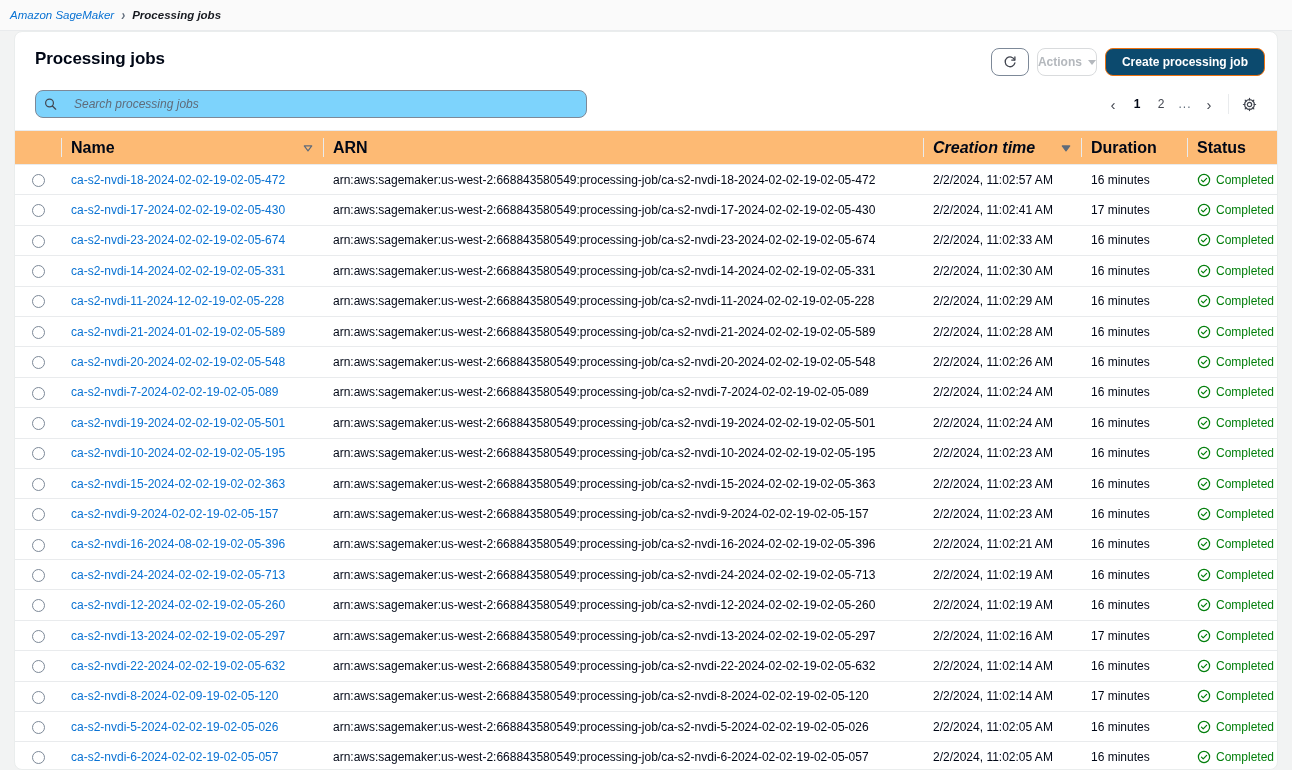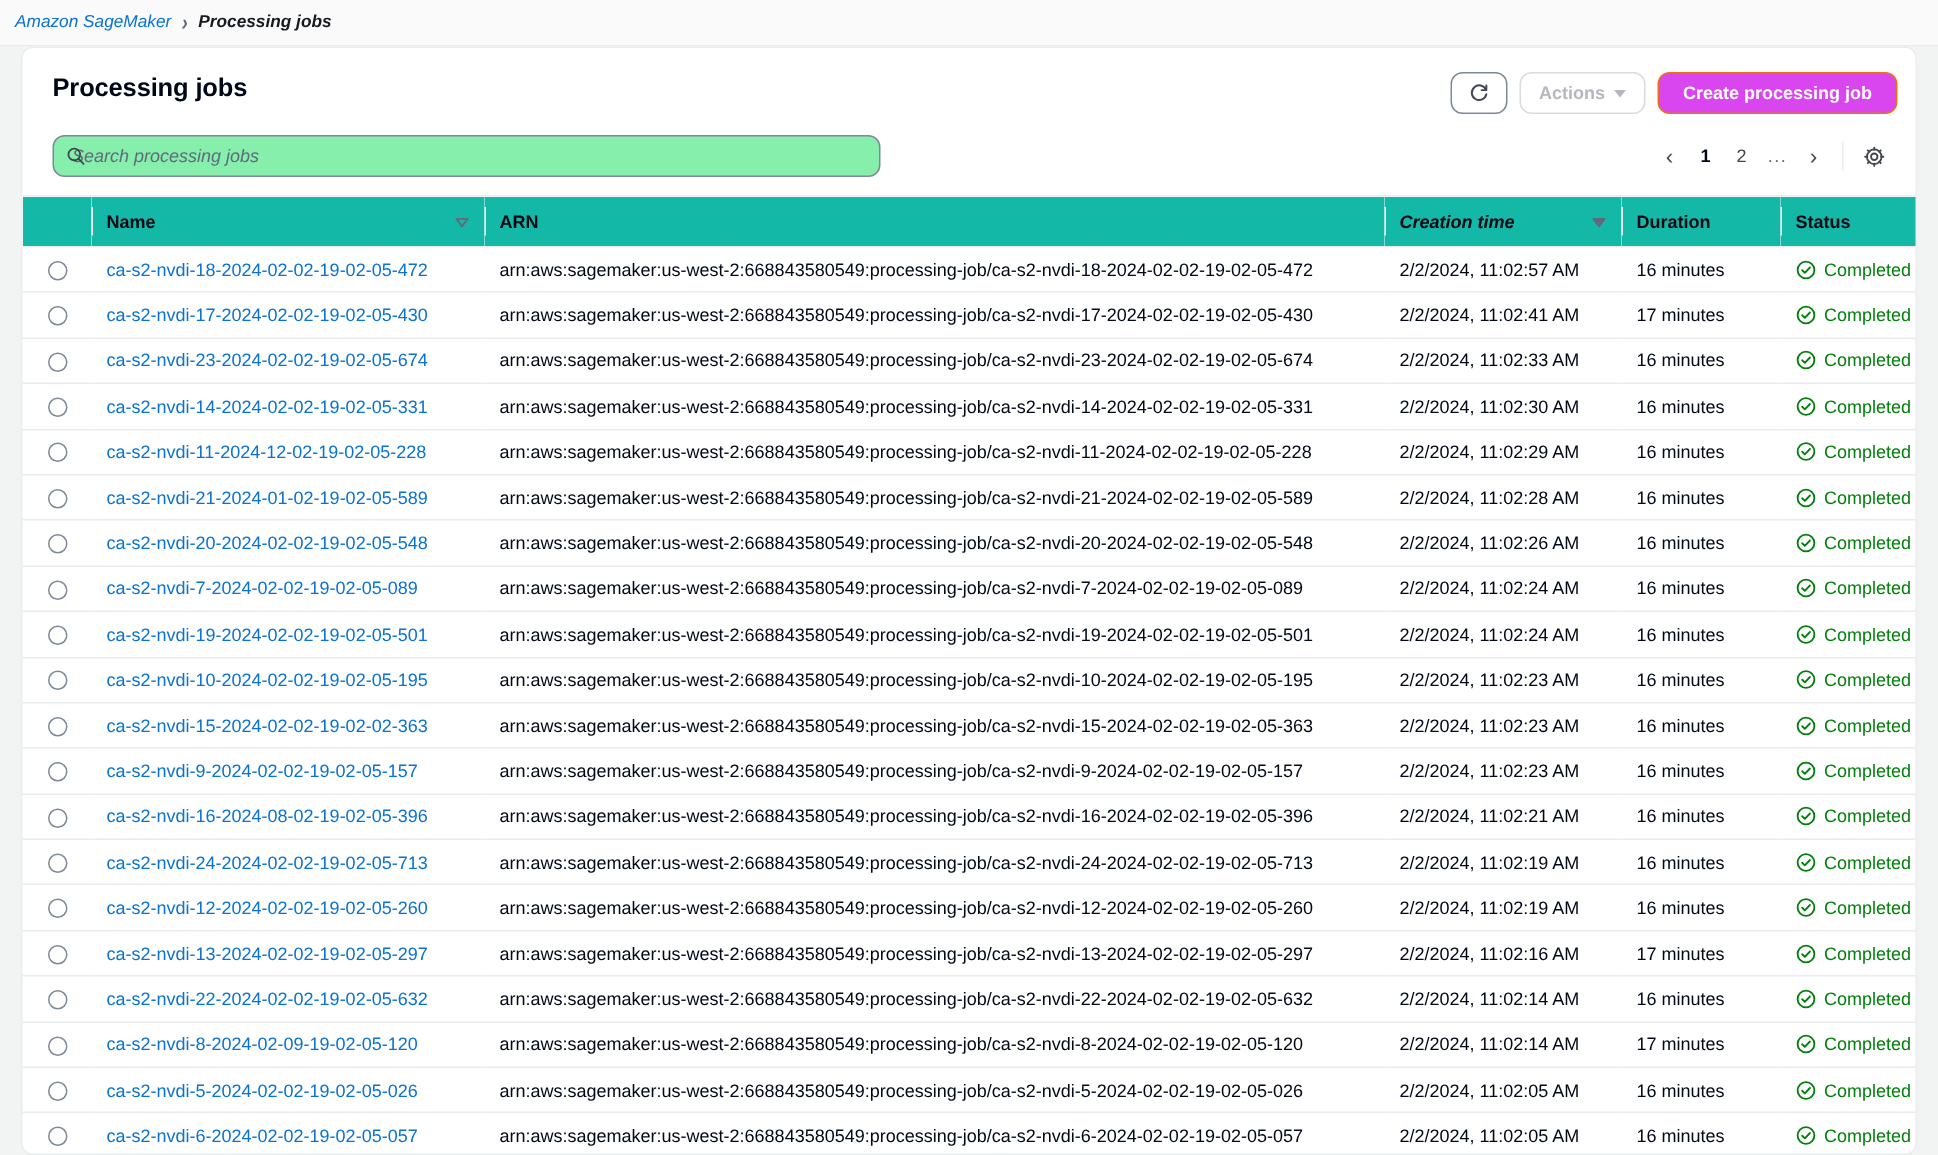--- a/index.html
+++ b/index.html
@@ -76,26 +76,26 @@
   .btn-icon {
     width: 38px;
     border: 1px solid #7d8998;
     background: #fff;
     color: #424650;
   }
   .btn-secondary-disabled {
     border: 1px solid #d9dbdd;
     background: #fff;
     color: #b4b8bd;
-    padding: 0 12px;
+    padding: 0 0;
     gap: 6px;
     cursor: default;
   }
   .btn-primary {
-    background: #d946ef;
+    background: #0c4a6e;
     border: 1px solid #ec7211;
     color: #ffffff;
     padding: 0 16px;
   }
   .caret-down {
     width: 0; height: 0;
     border-left: 4px solid transparent;
     border-right: 4px solid transparent;
     border-top: 5px solid #b4b8bd;
     display: inline-block;
@@ -112,26 +112,26 @@
   .search-wrap {
     position: relative;
     width: 552px;
     margin-left: 8px;
   }
   .search-input {
     width: 100%;
     height: 28px;
     border: 1px solid #7d8998;
     border-radius: 8px;
-    padding: 0 8px 0 12px;
+    padding: 0 8px 0 38px;
     font-size: 12px;
     font-family: "Liberation Sans", sans-serif;
     color: #000716;
     outline: none;
-    background: #86efac;
+    background: #7dd3fc;
   }
   .search-input::placeholder { color: #5f6b7a; font-style: italic; }
   .search-icon {
     position: absolute;
     left: 9px; top: 50%;
     transform: translateY(-50%);
     width: 13px; height: 13px;
     pointer-events: none;
   }
 
@@ -164,26 +164,26 @@
   }
 
   
   table.jobs {
     width: 100%;
     border-collapse: collapse;
     table-layout: fixed;
     font-size: 12px;
   }
   table.jobs thead th {
-    background: #14b8a6;
+    background: #fdba74;
     border-top: 1px solid #e9ebed;
     border-bottom: 1px solid #e9ebed;
     height: 34px;
     text-align: left;
-    font-size: 12px;
+    font-size: 16px;
     font-weight: bold;
     color: #000716;
     padding: 0 10px;
     position: relative;
     vertical-align: middle;
   }
   th.sortable { cursor: pointer; }
   th .th-inner {
     display: flex;
     align-items: center;

